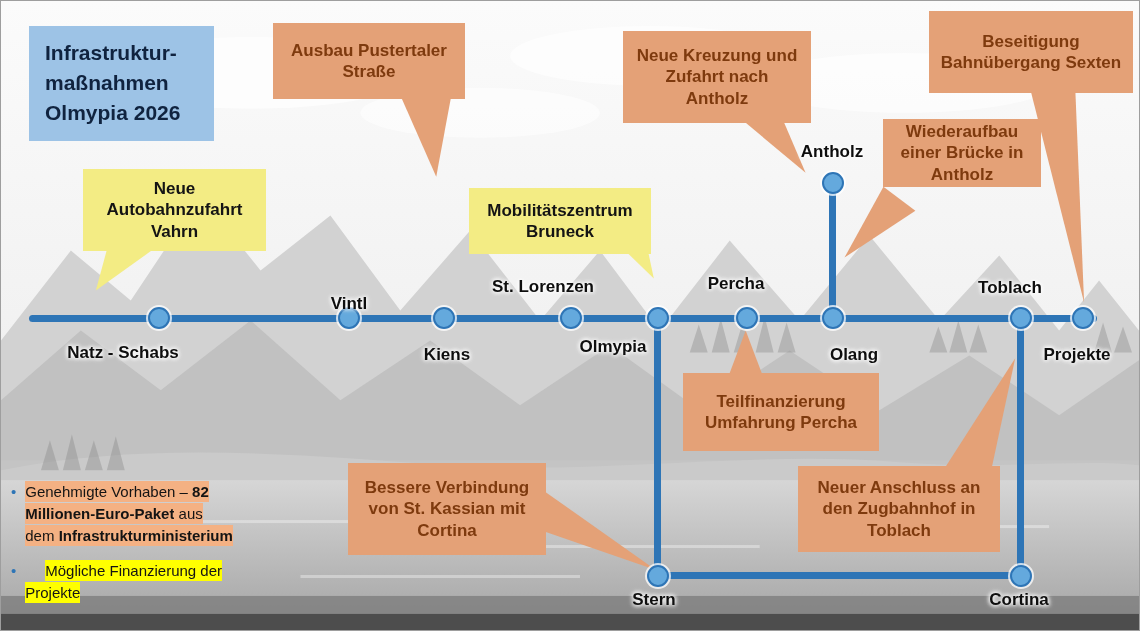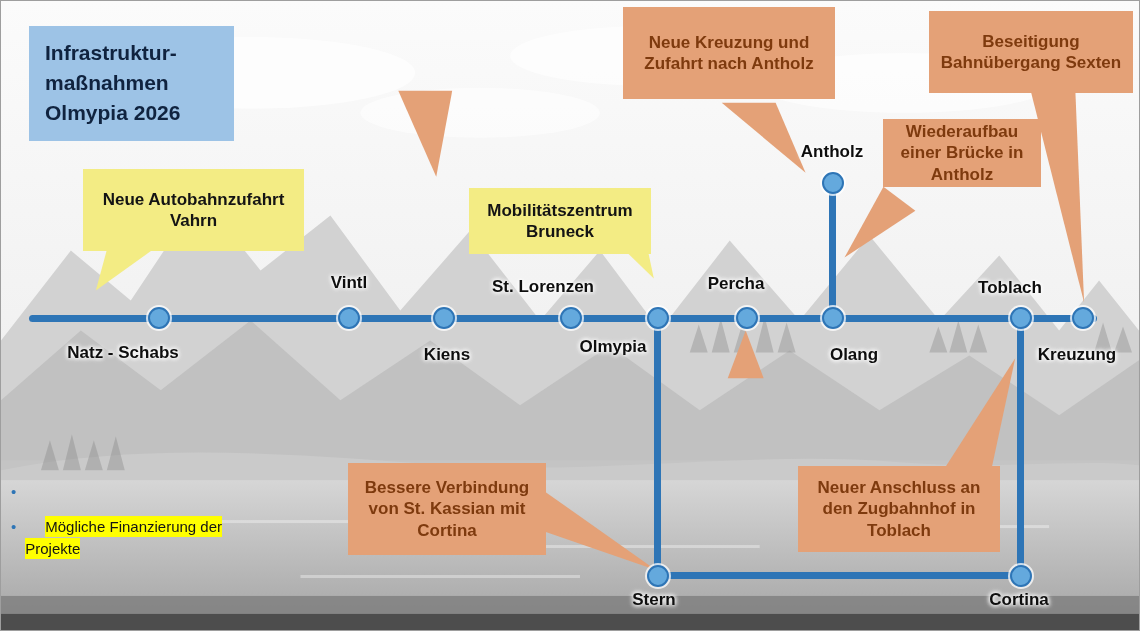--- a/index.html
+++ b/index.html
@@ -13,32 +13,32 @@
   
   .tails{position:absolute;inset:0;z-index:1;pointer-events:none;}
   
   .callout{
     position:absolute;z-index:2;display:flex;align-items:center;justify-content:center;
     text-align:center;font-weight:bold;font-size:17px;line-height:1.25;
     padding:6px 10px;box-sizing:border-box;
   }
   .callout.orange{background:#E4A177;color:#7E3A0E;}
   .callout.yellow{background:#F3EC84;color:#141414;}
-  #co-vahrn{left:82px;top:168px;width:221px;height:82px;}
+  #co-vahrn{left:82px;top:168px;width:183px;height:82px;}
   #co-pustertaler{left:272px;top:22px;width:192px;height:76px;}
   #co-mobilitaet{left:468px;top:155px;width:182px;height:66px;margin-top:32px;}
-  #co-kreuzung{left:622px;top:6px;width:212px;height:92px;}
+  #co-kreuzung{left:622px;top:30px;width:188px;height:92px;}
   #co-sexten{left:928px;top:10px;width:204px;height:82px;}
   #co-wiederaufbau{left:882px;top:118px;width:158px;height:68px;}
   #co-teilfinanzierung{left:682px;top:372px;width:196px;height:78px;}
   #co-bessere{left:347px;top:462px;width:198px;height:92px;}
   #co-anschluss{left:797px;top:465px;width:202px;height:86px;}
   
   .title-box{
-    position:absolute;left:28px;top:25px;width:205px;height:115px;z-index:2;
+    position:absolute;left:28px;top:25px;width:185px;height:115px;z-index:2;
     background:#9DC3E6;color:#10233f;font-weight:bold;font-size:21px;line-height:30px;
     padding:12px 16px;box-sizing:border-box;
   }
   
   .green-box{
     position:absolute;left:196px;top:345px;width:212px;height:90px;z-index:2;
     background:#A9D18E;border:1px solid #84A96A;color:#111;
     display:flex;flex-direction:column;align-items:center;justify-content:center;
     text-align:center;box-sizing:border-box;line-height:1.35;
   }
@@ -137,31 +137,37 @@
 
   <div class="title-box">
     <div>Infrastruktur-</div>
     <div>maßnahmen</div>
     <div>Olmypia 2026</div>
   </div>
 
   <div class="callout yellow" id="co-vahrn">
     <div>Neue Autobahnzufahrt Vahrn</div>
   </div>
+  <div class="callout orange" id="co-pustertaler">
+    <div>Ausbau Pustertaler Straße</div>
+  </div>
   <div class="callout yellow" id="co-mobilitaet">
     <div>Mobilitätszentrum Bruneck</div>
   </div>
   <div class="callout orange" id="co-kreuzung">
     <div>Neue Kreuzung und Zufahrt nach Antholz</div>
   </div>
   <div class="callout orange" id="co-sexten">
     <div>Beseitigung Bahnübergang Sexten</div>
   </div>
   <div class="callout orange" id="co-wiederaufbau">
     <div>Wiederaufbau einer Brücke in Antholz</div>
+  </div>
+  <div class="callout orange" id="co-teilfinanzierung">
+    <div>Teilfinanzierung Umfahrung Percha</div>
   </div>
   <div class="callout orange" id="co-anschluss">
     <div>Neuer Anschluss an den Zugbahnhof in Toblach</div>
   </div>
   <div class="callout orange" id="co-bessere">
     <div>Bessere Verbindung von St. Kassian mit Cortina</div>
   </div>
 
 
   <div class="rail" id="line-main"></div>
@@ -177,35 +183,36 @@
   <div class="dot" style="left:646px;top:306px"></div>
   <div class="dot" style="left:735px;top:306px"></div>
   <div class="dot" style="left:821px;top:306px"></div>
   <div class="dot" style="left:1009px;top:306px"></div>
   <div class="dot" style="left:1071px;top:306px"></div>
   <div class="dot" style="left:821px;top:171px"></div>
   <div class="dot" style="left:646px;top:564px"></div>
   <div class="dot" style="left:1009px;top:564px"></div>
 
   <div class="stlabel" style="left:122px;top:342px">Natz - Schabs</div>
-  <div class="stlabel" style="left:348px;top:272px">Vintl</div>
+  <div class="stlabel" style="left:348px;top:293px">Vintl</div>
   <div class="stlabel" style="left:446px;top:344px">Kiens</div>
   <div class="stlabel" style="left:542px;top:276px">St. Lorenzen</div>
   <div class="stlabel" style="left:612px;top:336px">Olmypia</div>
   <div class="stlabel" style="left:735px;top:273px">Percha</div>
   <div class="stlabel" style="left:853px;top:344px">Olang</div>
   <div class="stlabel" style="left:1009px;top:277px">Toblach</div>
-  <div class="stlabel" style="left:1076px;top:344px">Kreuzung</div>
+  <div class="stlabel" style="left:1076px;top:344px">Projekte</div>
   <div class="stlabel" style="left:831px;top:141px">Antholz</div>
   <div class="stlabel" style="left:653px;top:589px">Stern</div>
   <div class="stlabel" style="left:1018px;top:589px">Cortina</div>
 
   <div class="legend">
     <div class="bullet-row">
       <span class="marker">•</span>
+      <div class="btext"><span class="hl-o">Genehmigte Vorhaben – </span><span class="hl-o b">82 Millionen-Euro-Paket</span><span class="hl-o"> aus dem </span><span class="hl-o b">Infrastrukturministerium</span></div>
     </div>
     <div class="bullet-row">
       <span class="marker">•</span>
       <div class="btext"><span class="hl-y">Mögliche Finanzierung der Projekte</span></div>
     </div>
   </div>
 
 </div>
 
 </body></html>

